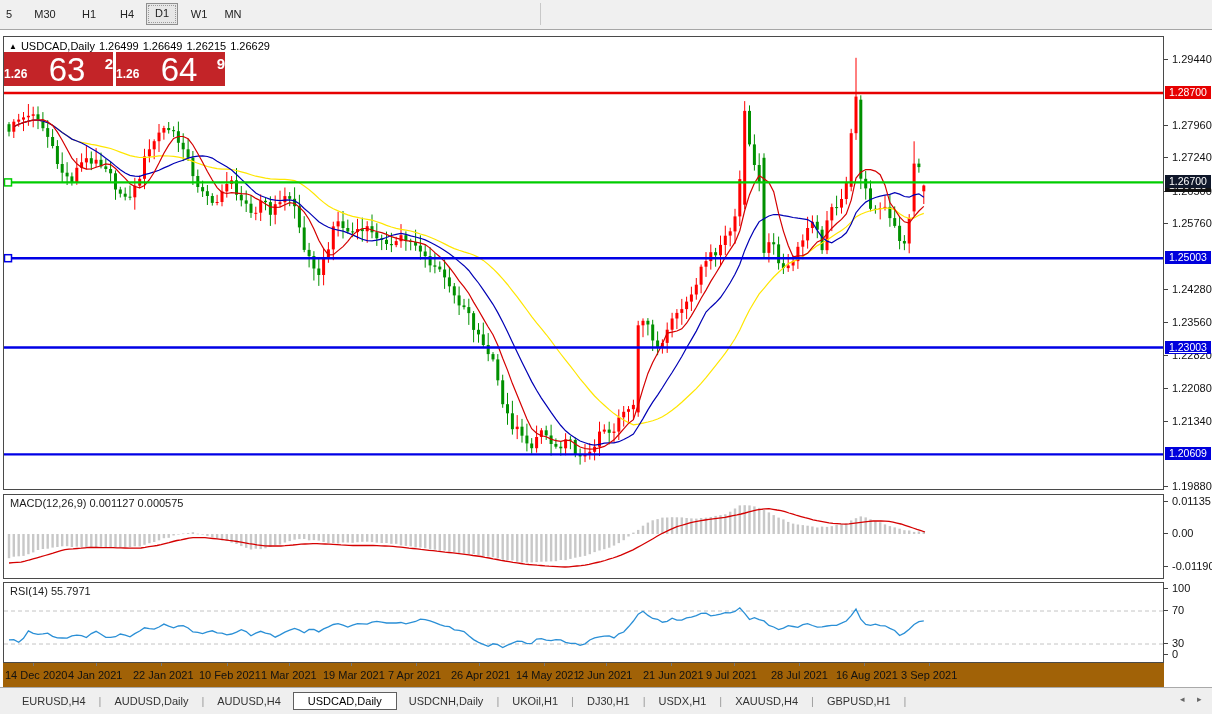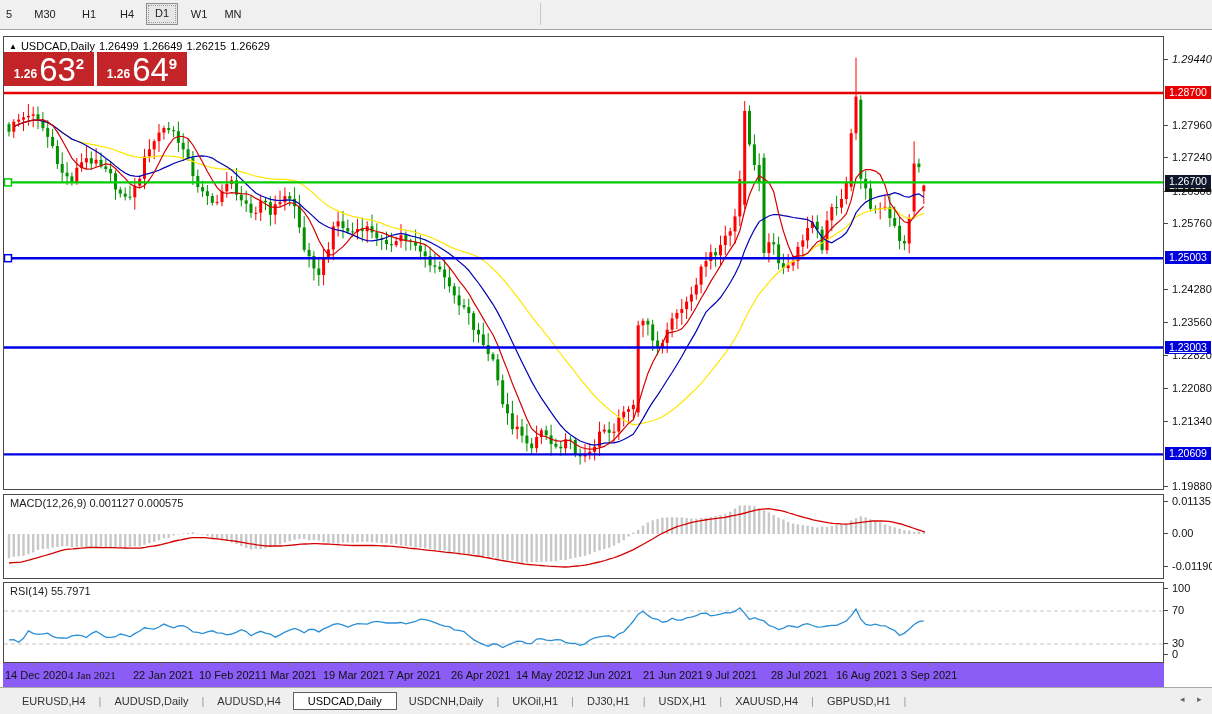--- a/index.html
+++ b/index.html
@@ -28,34 +28,34 @@
   #trade-panel{position:absolute;left:4px;top:51px;width:221px;z-index:7;}
   #tp-row1{height:25px;display:flex;}
   .tp-btn{background:#c32428;color:#fff;font-weight:bold;font-size:13px;text-align:center;
           line-height:25px;border:1px solid #d96a6a;box-sizing:border-box;}
   #tp-sell{width:57px;}#tp-buy{width:57px;}
   .spin-btn{width:24px;background:#e9e9e9;border:1px solid #b8b8b8;box-sizing:border-box;
             color:#4a64b0;font-size:9px;text-align:center;line-height:23px;}
   #tp-vol{width:58px;background:#fff;border:1px solid #b8b8b8;box-sizing:border-box;
           font-size:13px;text-align:right;padding-right:6px;line-height:23px;color:#000;}
   #tp-row2{height:34px;display:flex;margin-top:1px;}
-  .tp-price{width:90px;background:#c32428;color:#fff;display:flex;align-items:flex-end;
-            justify-content:center;padding-bottom:2px;box-sizing:border-box;}
+  .tp-price{width:109px;background:#c32428;color:#fff;display:flex;align-items:flex-end;
+            justify-content:space-between;padding-bottom:2px;box-sizing:border-box;}
   .tp-price.first{margin-right:3px;}
   .tp-small{font-size:12px;font-weight:bold;line-height:20px;margin-right:2px;}
   .tp-big{font-size:33px;line-height:28px;font-weight:400;}
   .tp-sup{font-size:15px;font-weight:bold;position:relative;top:-12px;}
   
   #price-axis{position:absolute;left:1164px;top:30px;width:48px;height:657px;background:#fff;}
   .ax-label{position:absolute;left:8px;height:12px;line-height:12px;font-size:11px;color:#111;white-space:nowrap;}
   .ax-tick{position:absolute;left:0;width:4px;height:1px;background:#444;}
   .ax-badge{position:absolute;left:1px;width:46px;height:13px;line-height:13px;color:#fff;
             font-size:10.5px;padding-left:4px;box-sizing:border-box;}
   
-  #date-axis{position:absolute;left:3px;top:663px;width:1161px;height:24px;background:#8b5cf6;}
+  #date-axis{position:absolute;left:3px;top:663px;width:1161px;height:24px;background:#a16207;}
   .date-label{position:absolute;top:6px;font-size:11px;color:#111;white-space:nowrap;}
   .date-tick{position:absolute;top:0;width:1px;height:3px;background:#777;}
   
   #tabbar{position:absolute;left:0;top:687px;width:1212px;height:27px;background:#efefef;
           border-top:1px solid #a9a9a9;box-sizing:border-box;}
   #tabs{position:absolute;left:10px;top:3px;height:20px;display:flex;align-items:center;}
   .tab{padding:2px 12px;color:#333;font-size:11px;white-space:nowrap;cursor:default;}
   .tab.active{background:#fff;border:1px solid #5f5f5f;color:#000;padding:2px 14px;}
   .tab-sep{color:#999;margin:0 1px;}
   .tab-arrow{position:absolute;top:6px;color:#666;font-size:9px;}
@@ -695,21 +695,21 @@
     <svg id="svg-rsi" width="1159" height="79">
         <line x1="0" y1="28.0" x2="1159" y2="28.0" stroke="#c4c4c4" stroke-width="1" stroke-dasharray="4 3"></line>
         <line x1="0" y1="61.0" x2="1159" y2="61.0" stroke="#c4c4c4" stroke-width="1" stroke-dasharray="4 3"></line>
         <polyline points="5.0,56.8 9.8,56.6 14.7,59.2 19.5,55.3 24.4,47.9 29.2,50.4 34.0,51.4 38.9,50.8 43.7,50.1 48.6,53.4 53.4,54.8 58.2,55.0 63.1,55.2 67.9,52.8 72.8,52.1 77.6,52.6 82.4,54.5 87.3,50.6 92.1,48.3 97.0,51.3 101.8,54.4 106.6,54.3 111.5,53.7 116.3,51.0 121.2,52.2 126.0,53.8 130.8,50.6 135.7,48.0 140.5,44.8 145.4,45.6 150.2,46.2 155.0,44.0 159.9,41.1 164.7,43.2 169.6,44.8 174.4,43.0 179.2,42.7 184.1,45.0 188.9,48.9 193.8,49.3 198.6,50.6 203.4,48.9 208.3,47.8 213.1,49.8 218.0,50.1 222.8,51.8 227.6,51.0 232.5,49.1 237.3,46.7 242.2,48.6 247.0,52.7 251.8,50.1 256.7,48.3 261.5,50.1 266.4,51.2 271.2,54.2 276.0,51.8 280.9,49.1 285.7,47.2 290.6,45.4 295.4,47.1 300.2,49.8 305.1,46.4 309.9,46.5 314.8,48.9 319.6,45.9 324.4,43.8 329.3,41.5 334.1,40.7 339.0,42.1 343.8,44.1 348.6,42.2 353.5,40.6 358.3,40.9 363.2,41.1 368.0,39.2 372.8,38.3 377.7,39.2 382.5,40.0 387.4,39.8 392.2,40.0 397.0,39.5 401.9,40.9 406.7,39.7 411.6,38.5 416.4,36.1 421.2,36.6 426.1,37.9 430.9,39.7 435.8,41.7 440.6,43.1 445.4,43.7 450.3,46.9 455.1,47.3 460.0,48.6 464.8,52.8 469.6,56.6 474.5,59.3 479.3,61.3 484.2,63.3 489.0,60.8 493.8,61.7 498.7,64.5 503.5,62.2 508.4,60.1 513.2,58.2 518.0,58.4 522.9,60.7 527.7,60.4 532.6,56.1 537.4,55.7 542.2,57.1 547.1,57.7 551.9,56.6 556.8,56.9 561.6,59.4 566.4,60.4 571.3,60.4 576.1,62.3 581.0,60.8 585.8,57.0 590.6,54.9 595.5,53.8 600.3,53.2 605.2,52.8 610.0,54.9 614.8,50.8 619.7,49.0 624.5,43.8 629.4,38.0 634.2,31.2 639.0,28.3 643.9,32.4 648.7,35.5 653.6,36.3 658.4,39.2 663.2,38.3 668.1,35.2 672.9,37.1 677.8,37.2 682.6,34.8 687.4,34.1 692.3,32.6 697.1,30.3 702.0,30.1 706.8,32.8 711.6,32.1 716.5,31.1 721.3,29.7 726.2,29.8 731.0,28.4 735.8,24.8 740.7,30.4 745.5,36.5 750.4,34.6 755.2,36.6 760.0,37.9 764.9,42.4 769.7,44.0 774.6,46.6 779.4,45.1 784.2,42.6 789.1,43.5 793.9,44.3 798.8,41.6 803.6,40.7 808.4,42.5 813.3,44.1 818.1,43.9 823.0,43.0 827.8,42.4 832.6,42.3 837.5,40.2 842.3,38.0 847.2,32.7 852.0,26.1 856.8,36.2 861.7,41.5 866.5,42.3 871.4,41.1 876.2,42.7 881.0,42.8 885.9,45.4 890.7,47.5 895.6,52.5 900.4,50.1 905.2,46.3 910.1,41.5 914.9,38.6 919.8,37.8 " fill="none" stroke="#2a8fd6" stroke-width="1.3"></polyline>
       </svg>
     <div class="pane-label">RSI(14) 55.7971</div>
   </div>
 
   <div id="price-axis">
       <div class="ax-tick" style="top: 29px;"></div>
-      <div class="ax-label" style="top: 23px; z-index: 1; font-style: italic;">1.29440</div>
+      <div class="ax-label" style="top: 23px; z-index: 1;">1.29440</div>
       <div class="ax-tick" style="top: 95px;"></div>
       <div class="ax-label" style="top: 89px; z-index: 1;">1.27960</div>
       <div class="ax-tick" style="top: 127px;"></div>
       <div class="ax-label" style="top: 121px; z-index: 1;">1.27240</div>
       <div class="ax-tick" style="top: 161px;"></div>
       <div class="ax-label" style="top: 155px; z-index: 1;">1.26500</div>
       <div class="ax-tick" style="top: 193px;"></div>
       <div class="ax-label" style="top: 187px; z-index: 1;">1.25760</div>
       <div class="ax-tick" style="top: 259px;"></div>
       <div class="ax-label" style="top: 253px; z-index: 1;">1.24280</div>
@@ -741,21 +741,21 @@
       <div class="ax-label" style="top: 574px;">70</div>
       <div class="ax-tick" style="top: 613px;"></div>
       <div class="ax-label" style="top: 607px;">30</div>
       <div class="ax-tick" style="top: 624px;"></div>
       <div class="ax-label" style="top: 618px;">0</div>
     </div>
   <div id="date-axis">
       <div class="date-tick" style="left: 30px;"></div>
       <div class="date-label" style="left: 2px;">14 Dec 2020</div>
       <div class="date-tick" style="left: 93px;"></div>
-      <div class="date-label" style="left: 65px; font-family: Liberation Serif, serif;">4 Jan 2021</div>
+      <div class="date-label" style="left: 65px;">4 Jan 2021</div>
       <div class="date-tick" style="left: 158px;"></div>
       <div class="date-label" style="left: 130px;">22 Jan 2021</div>
       <div class="date-tick" style="left: 224px;"></div>
       <div class="date-label" style="left: 196px;">10 Feb 2021</div>
       <div class="date-tick" style="left: 286px;"></div>
       <div class="date-label" style="left: 258px;">1 Mar 2021</div>
       <div class="date-tick" style="left: 348px;"></div>
       <div class="date-label" style="left: 320px;">19 Mar 2021</div>
       <div class="date-tick" style="left: 413px;"></div>
       <div class="date-label" style="left: 385px;">7 Apr 2021</div>

